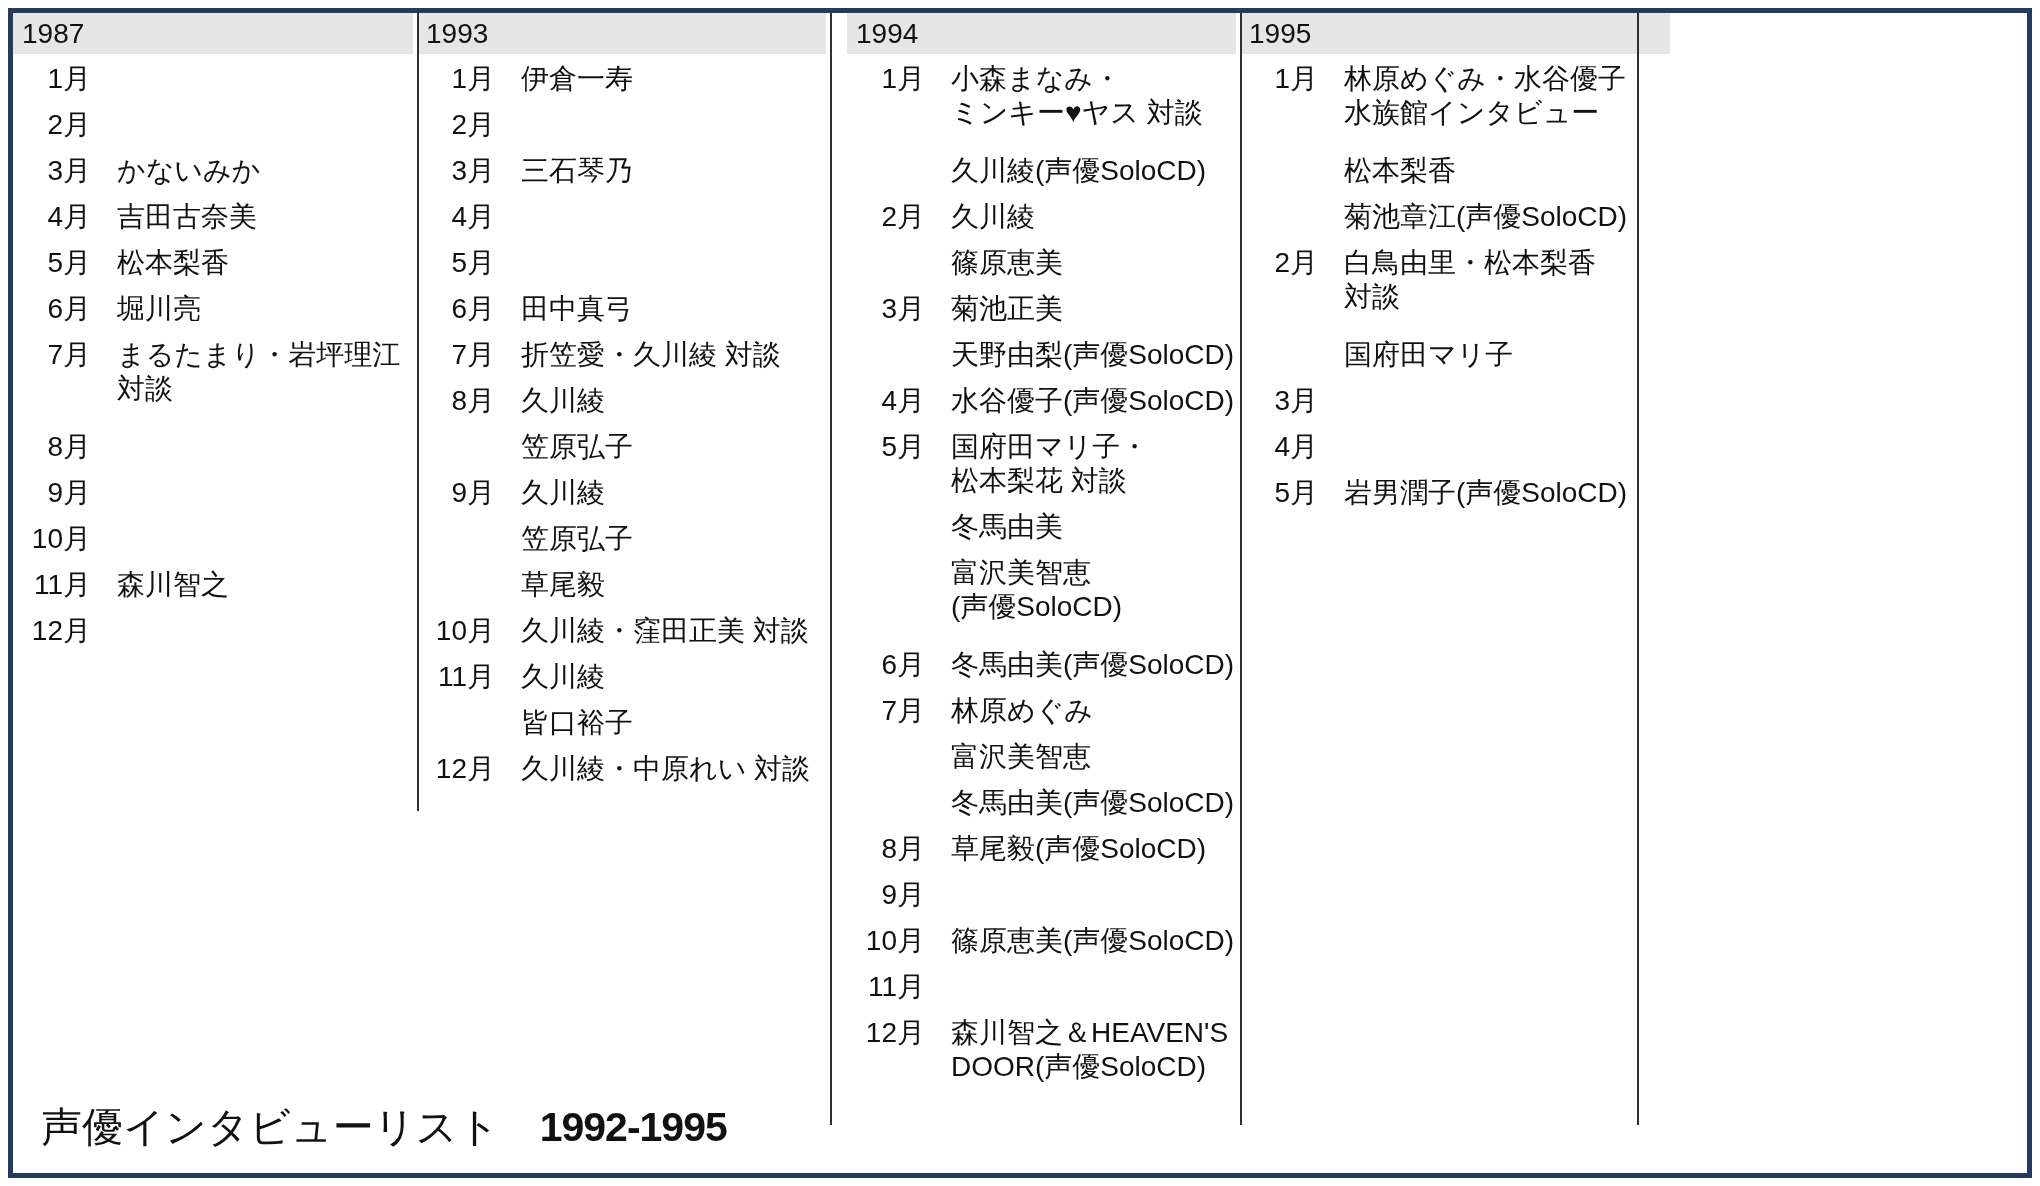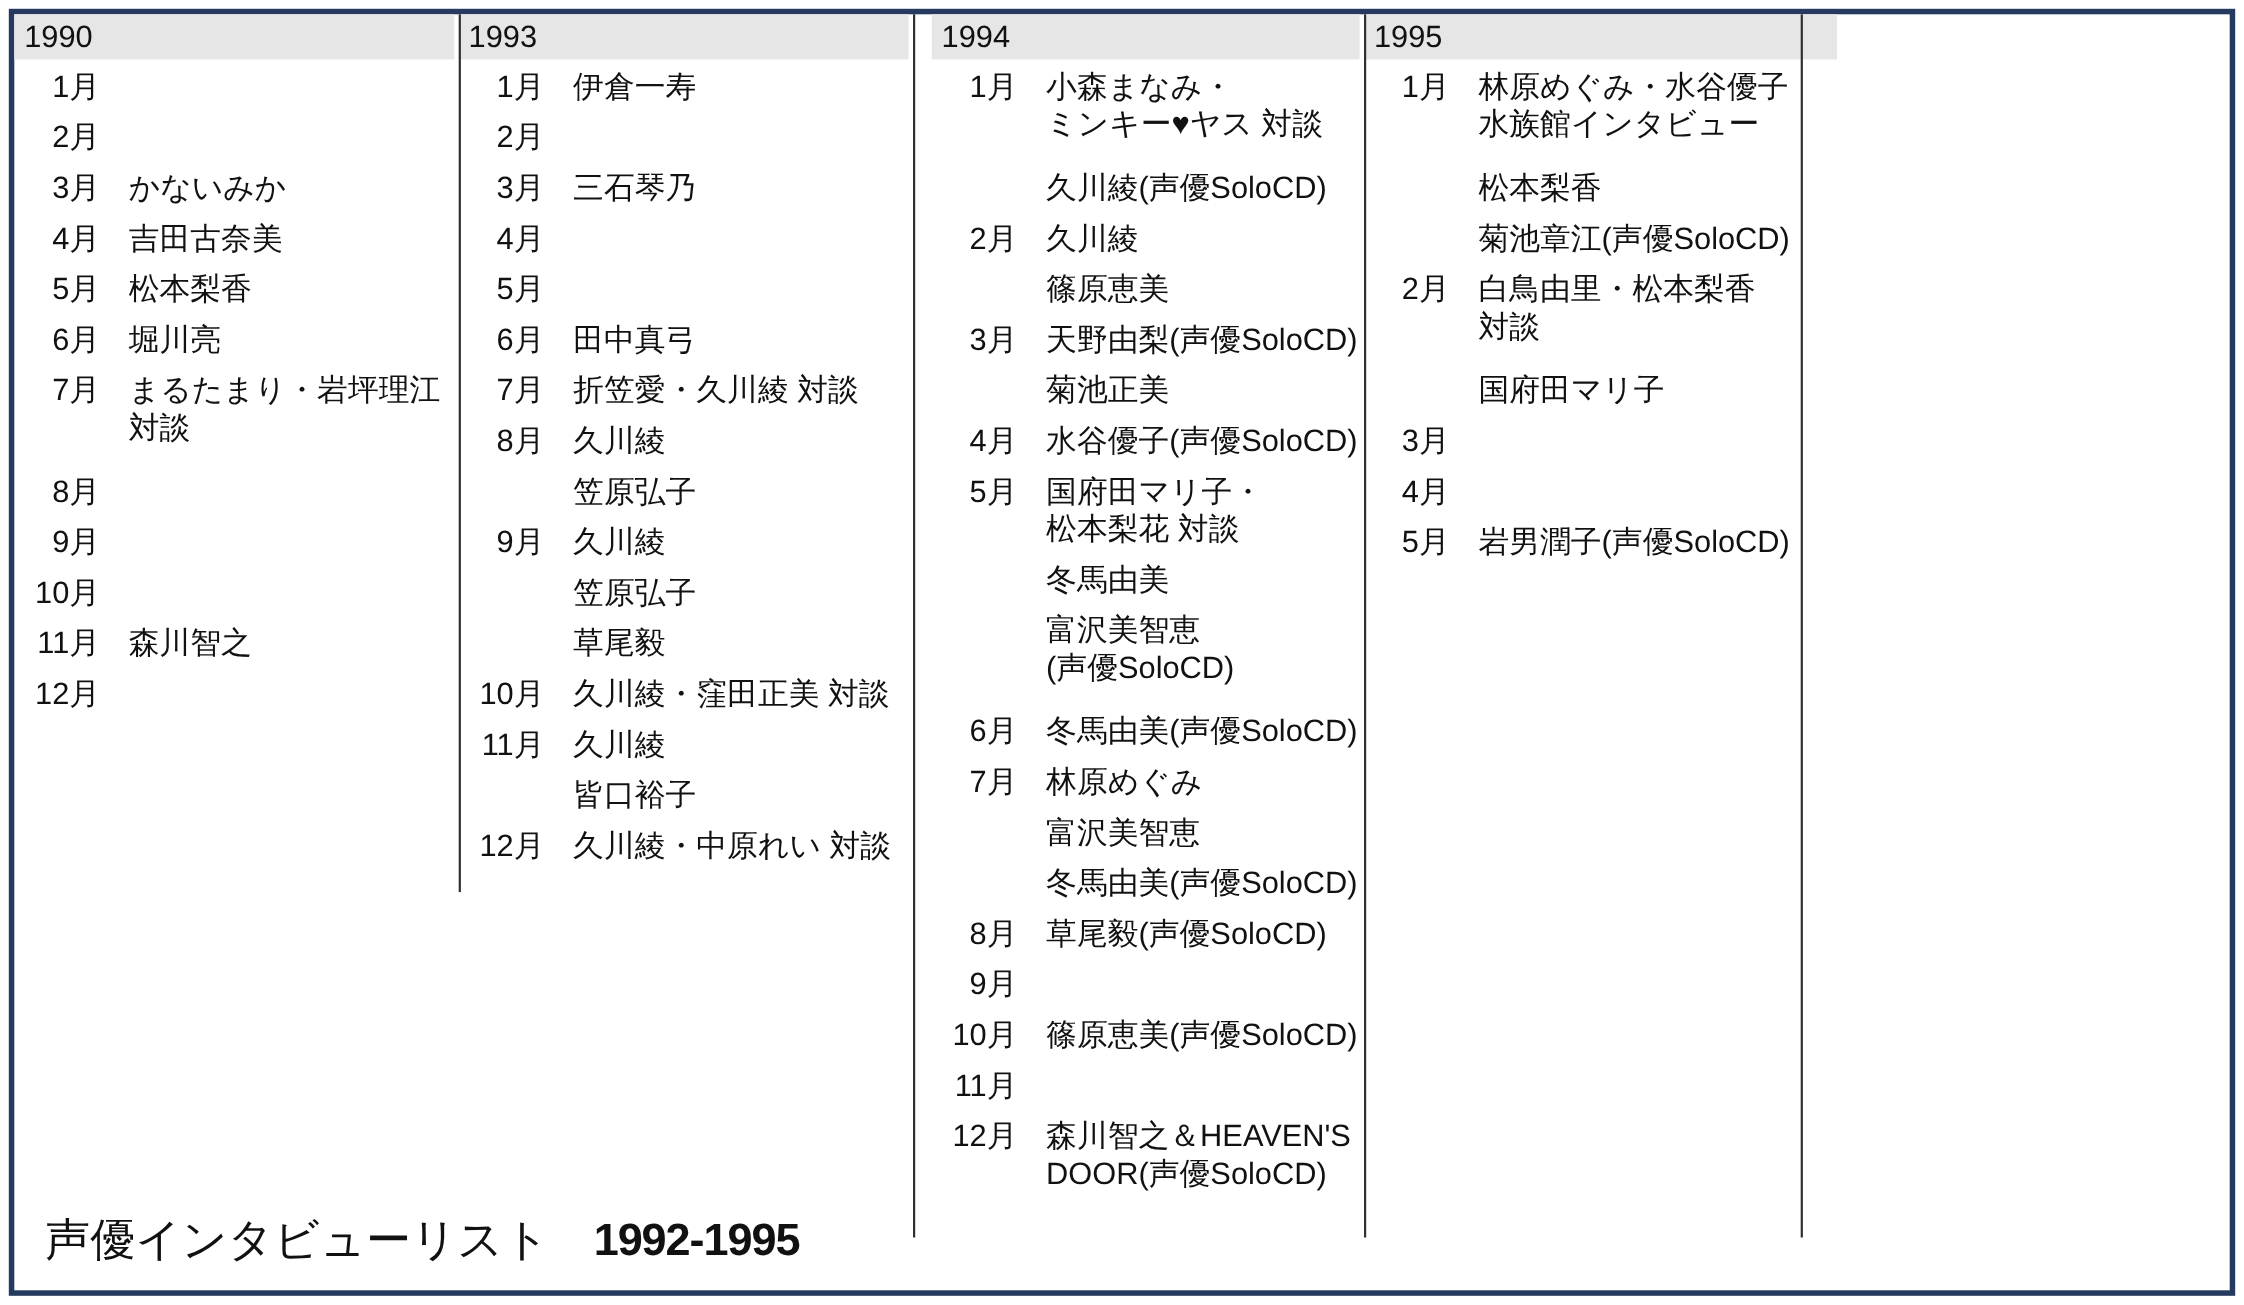--- a/index.html
+++ b/index.html
@@ -73,21 +73,21 @@
   }
 </style>
 </head>
 <body>
 
 <div class="canvas">
   <div class="frame">
 
     <div class="columns" id="columns">
         <div class="col">
-          <div class="col-header">1990</div>
+          <div class="col-header">1987</div>
           <div class="col-body">
             <div class="row">
               <span class="month">1月</span>
               <div class="names"></div>
             </div>
             <div class="row">
               <span class="month">2月</span>
               <div class="names"></div>
             </div>
             <div class="row">
@@ -281,24 +281,24 @@
                 </div>
                 <div class="item">
                   <div class="line">篠原恵美</div>
                 </div>
               </div>
             </div>
             <div class="row">
               <span class="month">3月</span>
               <div class="names">
                 <div class="item">
+                  <div class="line">菊池正美</div>
+                </div>
+                <div class="item">
                   <div class="line">天野由梨(声優SoloCD)</div>
-                </div>
-                <div class="item">
-                  <div class="line">菊池正美</div>
                 </div>
               </div>
             </div>
             <div class="row">
               <span class="month">4月</span>
               <div class="names">
                 <div class="item">
                   <div class="line">水谷優子(声優SoloCD)</div>
                 </div>
               </div>

